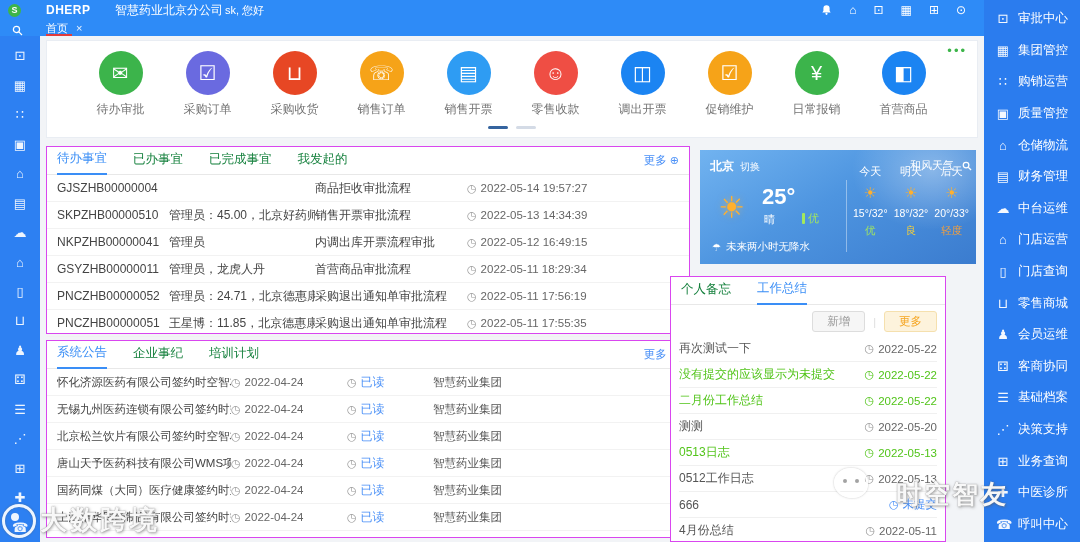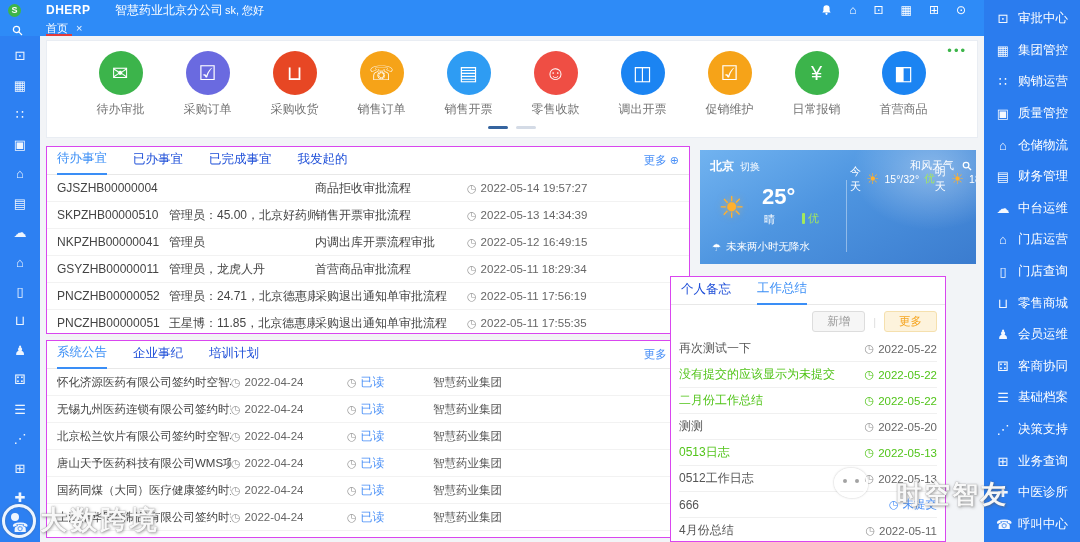--- a/index.html
+++ b/index.html
@@ -46,21 +46,21 @@
          text-align:center;font-style:normal;}
   .qa-lb{margin-top:6px;font-size:12px;color:#737373;white-space:nowrap;}
   .qa-dots{position:absolute;right:10px;top:2px;color:#3db54a;font-size:13px;letter-spacing:2px;cursor:pointer;}
   .qa-pager{position:absolute;left:50%;transform:translateX(-50%);bottom:8px;display:flex;gap:8px;}
   .dash{width:20px;height:3px;border-radius:2px;background:#d4dbe6;cursor:pointer;}
   .dash.on{background:#35649f;}
   
   .panel{position:absolute;background:#fff;border:1px solid #d946ef;box-sizing:border-box;}
   .ptabs{display:flex;align-items:flex-end;gap:26px;height:27px;border-bottom:1px solid #e8e8e8;
          padding:0 10px;position:relative;}
-  .ptab{font-size:12.5px;color:#1d4ed8;padding-bottom:6px;cursor:pointer;white-space:nowrap;}
+  .ptab{font-size:12.5px;color:#15803d;padding-bottom:6px;cursor:pointer;white-space:nowrap;}
   .ptab.on{color:#3a8ef6;border-bottom:2px solid #3a8ef6;margin-bottom:-1px;}
   .more{position:absolute;right:10px;bottom:6px;color:#4a90f7;font-size:11.5px;cursor:pointer;
         display:flex;align-items:center;gap:3px;}
   .more i{font-style:normal;font-size:11px;}
   .trow{display:flex;align-items:center;height:26px;border-bottom:1px solid #f2f2f2;
         padding:0 10px;font-size:12px;color:#444;cursor:pointer;}
   .clk{font-style:normal;color:#999;font-size:11px;margin-right:4px;}
   .cell{white-space:nowrap;overflow:hidden;}
   .t-code{width:112px;}
   .t-desc{width:146px;}
@@ -86,21 +86,21 @@
          text-shadow:0 0 6px rgba(255,176,46,.6);}
   .w-temp{position:absolute;left:62px;top:34px;font-size:22px;font-weight:bold;}
   .w-cond{position:absolute;left:64px;top:62px;font-size:11px;}
   .w-aqi{position:absolute;left:102px;top:61px;display:flex;align-items:center;gap:3px;}
   .w-aqi b{width:3px;height:11px;border-radius:1px;display:block;}
   .w-aqi span{font-size:11px;}
   .w-precip{position:absolute;left:12px;top:90px;font-size:10.5px;display:flex;gap:5px;align-items:center;}
   .w-precip i{font-style:normal;font-size:10px;}
   .w-divider{position:absolute;left:146px;top:30px;bottom:12px;width:1px;background:rgba(255,255,255,.4);}
   .w-fc{position:absolute;left:150px;top:14px;right:4px;display:flex;justify-content:space-around;text-align:center;}
-  .w-col{display:flex;align-items:center;gap:5px;}
+  .w-col{display:flex;flex-direction:column;align-items:center;gap:5px;}
   .w-day{font-size:11px;}
   .w-colsun{font-size:15px;color:#ffb02e;font-style:normal;}
   .w-range{font-size:10.5px;white-space:nowrap;}
   .w-qual{font-size:10.5px;}
   
   .memo{left:630px;top:240px;width:276px;height:266px;}
   .m-btnrow{display:flex;justify-content:flex-end;align-items:center;gap:8px;padding:6px 8px 4px 8px;}
   .btn{font-size:11.5px;padding:2px 14px;border-radius:3px;cursor:pointer;}
   .btn-add{background:#f6f6f6;border:1px solid #ddd;color:#9a9a9a;}
   .btn-more{background:#fdf3dc;border:1px solid #f5e0ae;color:#f5a623;}

